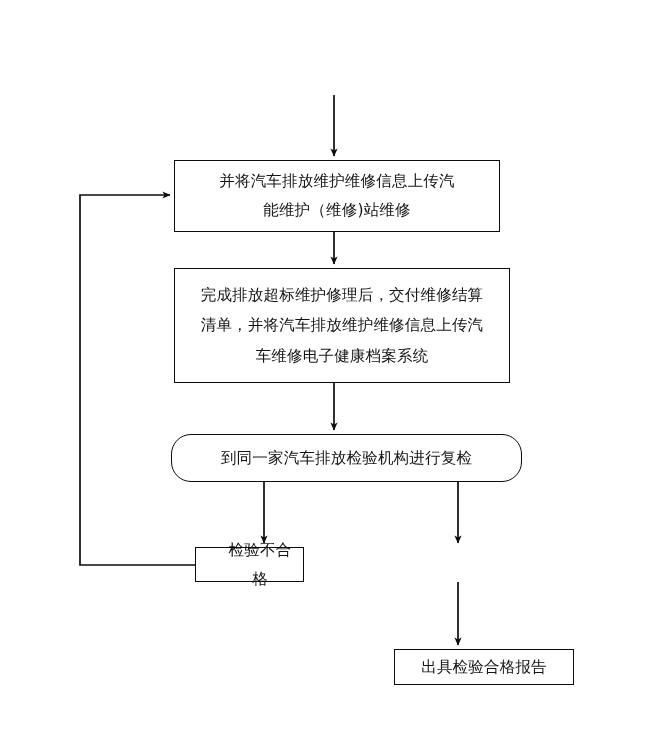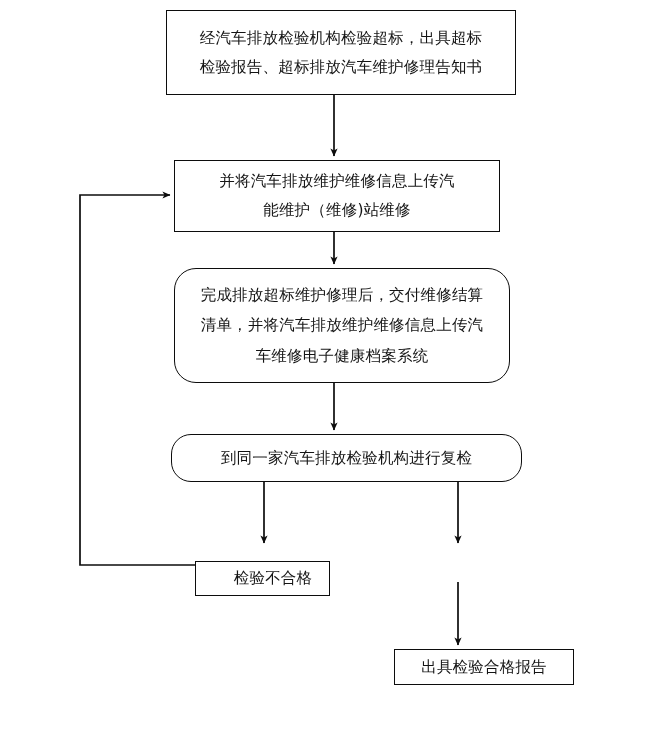--- a/index.html
+++ b/index.html
@@ -30,21 +30,20 @@
     font-family: "DejaVu Sans", "Liberation Sans", sans-serif;
     font-size: 15.5px;
     line-height: 1.85;
     letter-spacing: 0.2px;
     white-space: pre-line;
     padding: 0 6px;
     z-index: 2;
   }
   .node.tight {
     line-height: 1.6;
-    border-radius: 22px;
   }
   #edges {
     position: absolute;
     left: 0;
     top: 0;
     width: 671px;
     height: 732px;
     z-index: 1;
     pointer-events: none;
   }
@@ -69,30 +68,28 @@
 
     <line x1="264" y1="478" x2="264" y2="543" stroke="#0c0c0c" stroke-width="1.7" marker-end="url(#ah)"></line>
 
     <line x1="458" y1="478" x2="458" y2="543" stroke="#0c0c0c" stroke-width="1.7" marker-end="url(#ah)"></line>
 
     <line x1="458" y1="582" x2="458" y2="645" stroke="#0c0c0c" stroke-width="1.7" marker-end="url(#ah)"></line>
 
     <path d="M 195 565 L 80 565 L 80 195 L 170 195" fill="none" stroke="#0c0c0c" stroke-width="1.7" marker-end="url(#ah)"></path>
   </svg>
 
-  <div class="node" style="left:166px; top:10px; width:350px; height:85px;">经汽车排放检验机构检验超标，出具超标
-检验报告、超标排放汽车维护修理告知书</div>
 
   <div class="node" style="left:174px; top:160px; width:326px; height:72px;">并将汽车排放维护维修信息上传汽
 能维护（维修)站维修</div>
 
   <div class="node tight" style="left:174px; top:268px; width:336px; height:115px; line-height:1.95;">完成排放超标维护修理后，交付维修结算
 清单，并将汽车排放维护维修信息上传汽
 车维修电子健康档案系统</div>
 
   <div class="node" style="left:171px; top:434px; width:351px; height:48px;border-radius:20px;">到同一家汽车排放检验机构进行复检</div>
 
-  <div class="node" style="left:195px; top:561px; width:135px; height:35px;padding-left:27px;">检验不合格</div>
+  <div class="node" style="left:195px; top:547px; width:109px; height:35px;padding-left:27px;">检验不合格</div>
 
 
   <div class="node" style="left:366px; top:649px; width:180px; height:36px;margin-left:28px;">出具检验合格报告</div>
 
 </div>
 
 </body></html>

